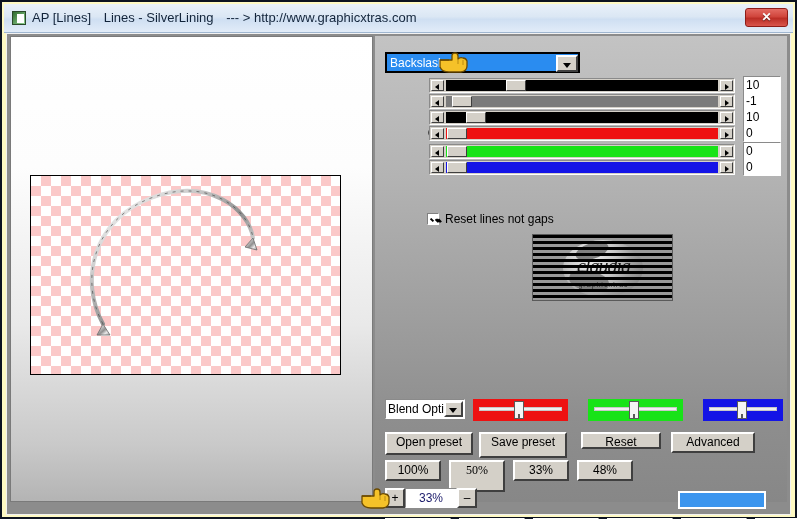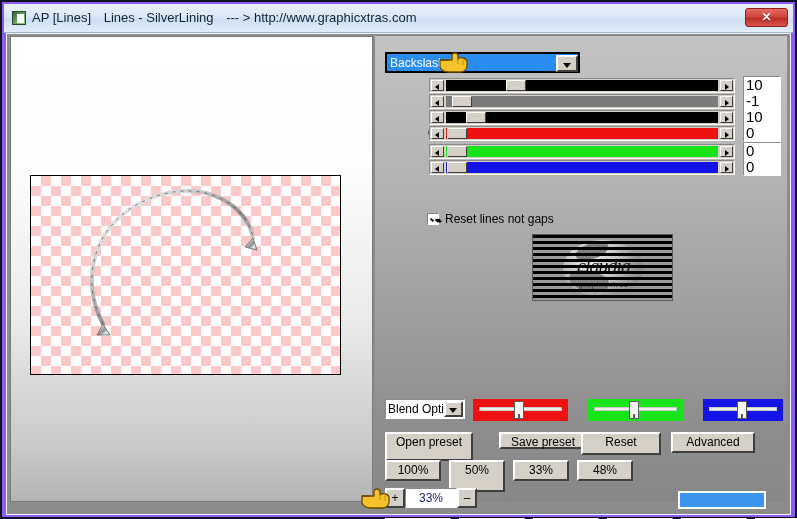--- a/index.html
+++ b/index.html
@@ -1,21 +1,21 @@
 <!DOCTYPE html>
 <html><head>
 <meta charset="utf-8">
 <style>
   html,body{margin:0;padding:0;background:#0d1321;}
   body{width:797px;height:519px;overflow:hidden;
        font-family:"Liberation Sans", sans-serif;}
 
   
   #window{position:absolute;left:0;top:0;width:797px;height:519px;
-          background:#8b5cf6;box-sizing:border-box;
+          background:#fef9c3;box-sizing:border-box;
           border:2px solid #0c1220;}
   #titlebar{position:absolute;left:2px;top:2px;width:789px;height:28px;
             background:linear-gradient(to bottom,#e9f1fa 0%,#dbe7f4 45%,#cfdff2 55%,#e2ecf8 100%);
             border-bottom:1px solid #9fb6d0;}
   #title-icon{position:absolute;left:8px;top:7px;width:14px;height:14px;
               background:linear-gradient(135deg,#2f6b2f,#8fd08f);
               border:1px solid #2b4a2b;box-sizing:border-box;}
   #title-icon::after{content:"";position:absolute;left:4px;top:2px;width:7px;height:9px;
               background:#ffffff;}
   #title-text{position:absolute;left:28px;top:5px;height:18px;line-height:18px;
@@ -73,21 +73,21 @@
   .sarrow i{position:absolute;top:3px;width:0;height:0;}
   .sarrow.l i{left:3px;border-top:3px solid transparent;border-bottom:3px solid transparent;border-right:4px solid #000;}
   .sarrow.r i{right:3px;border-top:3px solid transparent;border-bottom:3px solid transparent;border-left:4px solid #000;}
   .sfill{position:absolute;left:16px;right:16px;top:1px;bottom:1px;}
   .sthumb{position:absolute;top:1px;width:20px;height:11px;background:#d4d0c8;
           border:1px solid;border-color:#ffffff #3f3f3f #3f3f3f #ffffff;box-sizing:border-box;cursor:pointer;}
 
   
   .vbox{position:absolute;left:368px;background:#fff;border:1px solid;
         border-color:#8a8a8a #ffffff #ffffff #8a8a8a;box-sizing:border-box;width:38px;}
-  .vbox div{font-size:15px;color:#000;padding-left:2px;height:16px;line-height:16px;}
+  .vbox div{font-size:12px;color:#000;padding-left:2px;height:16px;line-height:16px;}
 
   
   #chk-row{position:absolute;left:52px;top:176px;height:15px;cursor:pointer;}
   #chk-box{position:absolute;left:0;top:1px;width:12px;height:12px;background:#fff;
            border:1px solid;border-color:#808080 #ffffff #ffffff #808080;box-sizing:border-box;}
   #chk-box::after{content:"";position:absolute;left:2px;top:5px;width:4px;height:2px;
            background:#000;transform:rotate(45deg);box-shadow:4px -3px 0 0 #000,5px -4px 0 0 #000,6px -5px 0 0 #000;}
   #chk-label{position:absolute;left:18px;top:0;font-size:12px;color:#000;white-space:nowrap;}
 
   
@@ -309,27 +309,27 @@
       </div>
       <div class="tb" id="tb-g" style="left: 213px; width: 95px; background: rgb(24, 227, 24);">
         <div class="groove"></div>
         <div class="knob" style="left: 41.04px;"></div>
       </div>
       <div class="tb" id="tb-b" style="left: 328px; width: 80px; background: rgb(20, 20, 230);">
         <div class="groove"></div>
         <div class="knob" style="left: 33.84px;"></div>
       </div>
 
-      <div class="btn" style="left:10px;top:396px;width:88px;height:29px;line-height:17px;">Open preset</div>
-      <div class="btn" style="left:124px;top:396px;width:88px;height:17px;line-height:17px;">Save preset</div>
-      <div class="btn" style="left:206px;top:396px;width:80px;height:23px;line-height:17px;">Reset</div>
+      <div class="btn" style="left:10px;top:396px;width:88px;height:23px;line-height:17px;">Open preset</div>
+      <div class="btn" style="left:104px;top:396px;width:88px;height:26px;line-height:17px;">Save preset</div>
+      <div class="btn" style="left:206px;top:396px;width:80px;height:17px;line-height:17px;">Reset</div>
       <div class="btn" style="left:296px;top:396px;width:84px;height:21px;line-height:17px;">Advanced</div>
 
       <div class="btn" style="left:10px;top:424px;width:56px;height:21px;line-height:17px;">100%</div>
-      <div class="btn" style="left:74px;top:424px;width:56px;height:32px;line-height:17px;">50%</div>
+      <div class="btn" style="left:74px;top:424px;width:56px;height:32px;line-height:17px;font-family:Liberation Serif, serif;">50%</div>
       <div class="btn" style="left:138px;top:424px;width:56px;height:21px;line-height:17px;">33%</div>
       <div class="btn" style="left:202px;top:424px;width:56px;height:21px;line-height:17px;">48%</div>
 
       <div id="zoom-row">
         <div id="zoom-plus">+</div>
         <div id="zoom-val">33%</div>
         <div id="zoom-minus">–</div>
       </div>
 
       <div id="color-swatch" style="background: rgb(59, 149, 238);"></div>

